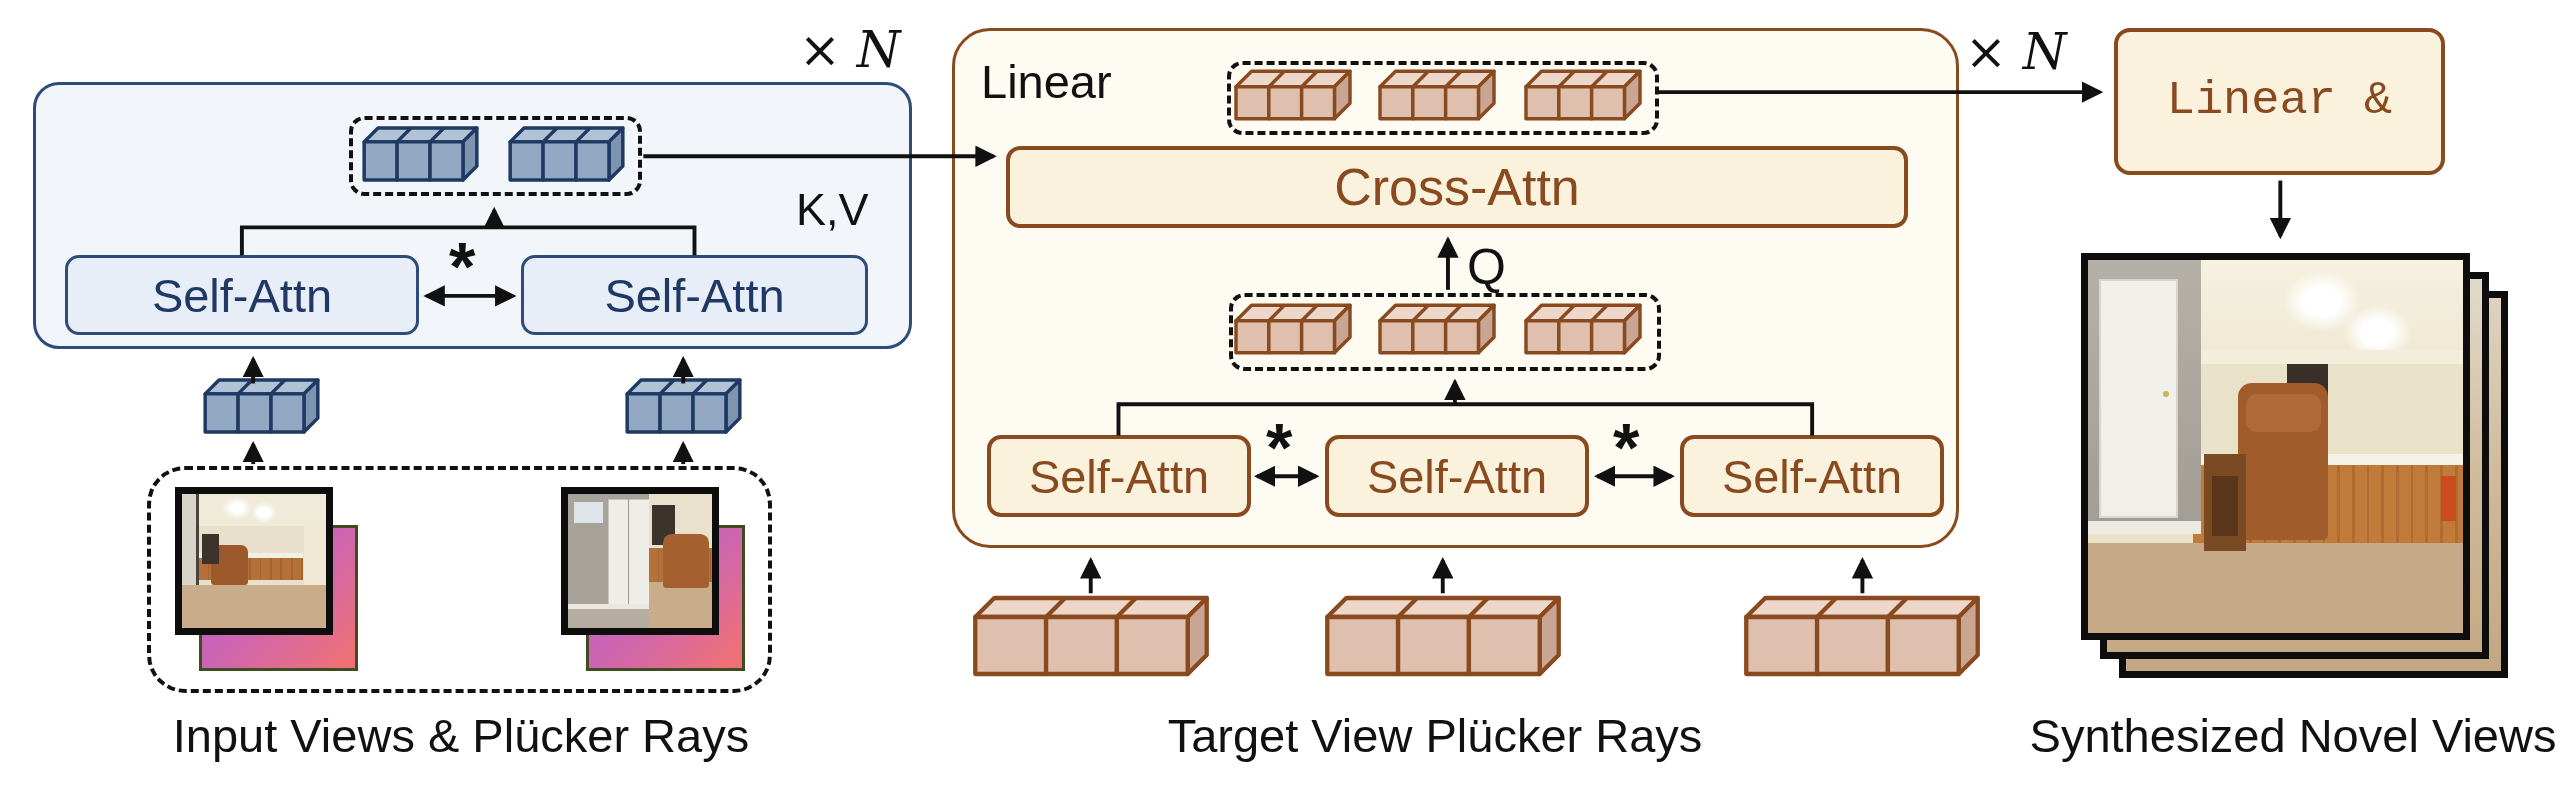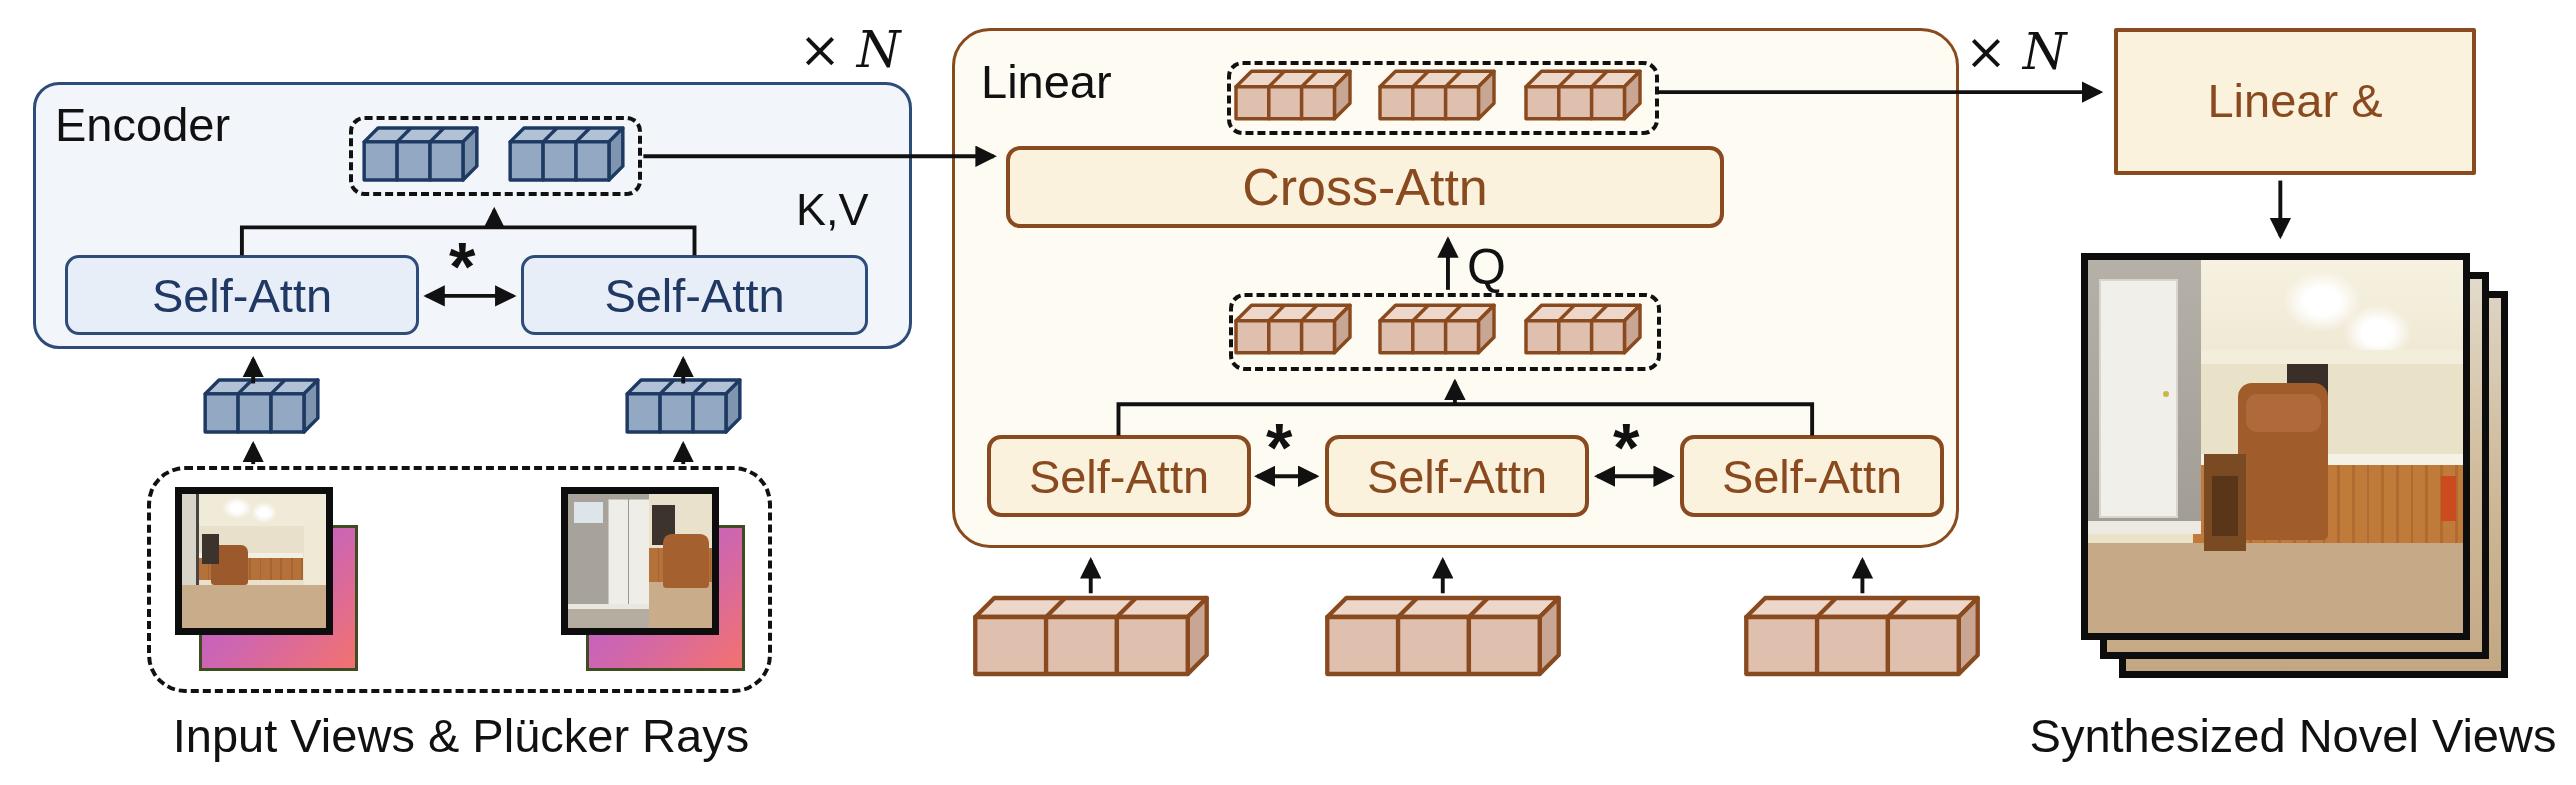--- a/index.html
+++ b/index.html
@@ -56,21 +56,20 @@
 </style>
 </head>
 <body>
 
 <div id="stage">
 
   <div class="abs xn" style="left:799px;top:21px;">× N</div>
 
   <div class="box encoder-shell" style="left:33px;top:82px;width:879px;height:267px;"></div>
 
-  <div class="abs title-label" style="left:55px;top:97px;">Encoder</div>
 
   <div class="box dashedbox" style="left:349px;top:116px;width:293px;height:80px;"></div>
 
   <div class="tokens" style="left:364px;top:128px;">
       <svg width="113" height="52" viewBox="0 0 130 60">
         <polygon points="0,16 16,0 130,0 114,16" fill="#b2c2d6" stroke="#1e3a63" stroke-width="4" stroke-linejoin="round"></polygon>
         <line x1="38" y1="16" x2="54" y2="0" stroke="#1e3a63" stroke-width="4"></line>
         <line x1="76" y1="16" x2="92" y2="0" stroke="#1e3a63" stroke-width="4"></line>
         <polygon points="114,16 130,0 130,44 114,60" fill="#7e94af" stroke="#1e3a63" stroke-width="4" stroke-linejoin="round"></polygon>
         <rect x="0" y="16" width="38" height="44" fill="#93a9c3" stroke="#1e3a63" stroke-width="4" stroke-linejoin="round"></rect>
@@ -196,21 +195,21 @@
         <polygon points="0,18 18,0 132,0 114,18" fill="#edd6ca" stroke="#8a4a1f" stroke-width="4" stroke-linejoin="round"></polygon>
         <line x1="38" y1="18" x2="56" y2="0" stroke="#8a4a1f" stroke-width="4"></line>
         <line x1="76" y1="18" x2="94" y2="0" stroke="#8a4a1f" stroke-width="4"></line>
         <polygon points="114,18 132,0 132,37 114,55" fill="#c9a593" stroke="#8a4a1f" stroke-width="4" stroke-linejoin="round"></polygon>
         <rect x="0" y="18" width="38" height="37" fill="#dfc0ae" stroke="#8a4a1f" stroke-width="4" stroke-linejoin="round"></rect>
         <rect x="38" y="18" width="38" height="37" fill="#dfc0ae" stroke="#8a4a1f" stroke-width="4" stroke-linejoin="round"></rect>
         <rect x="76" y="18" width="38" height="37" fill="#dfc0ae" stroke="#8a4a1f" stroke-width="4" stroke-linejoin="round"></rect>
       </svg>
     </div>
 
-  <div class="box cream-inner" style="left:1006px;top:146px;width:718px;height:82px;font-size:52px;">
+  <div class="box cream-inner" style="left:1006px;top:146px;width:902px;height:82px;font-size:52px;">
     <span>Cross-Attn</span>
   </div>
 
   <div class="abs qlbl" style="left:1467px;top:238px;">Q</div>
 
   <div class="box dashedbox" style="left:1229px;top:293px;width:432px;height:78px;"></div>
   <div class="tokens" style="left:1236px;top:305px;">
       <svg width="114" height="48" viewBox="0 0 132 55">
         <polygon points="0,18 18,0 132,0 114,18" fill="#edd6ca" stroke="#8a4a1f" stroke-width="4" stroke-linejoin="round"></polygon>
         <line x1="38" y1="18" x2="56" y2="0" stroke="#8a4a1f" stroke-width="4"></line>
@@ -284,22 +283,23 @@
         <polygon points="0,22 22,0 268,0 246,22" fill="#edd6ca" stroke="#8a4a1f" stroke-width="5" stroke-linejoin="round"></polygon>
         <line x1="82" y1="22" x2="104" y2="0" stroke="#8a4a1f" stroke-width="5"></line>
         <line x1="164" y1="22" x2="186" y2="0" stroke="#8a4a1f" stroke-width="5"></line>
         <polygon points="246,22 268,0 268,66 246,88" fill="#c9a593" stroke="#8a4a1f" stroke-width="5" stroke-linejoin="round"></polygon>
         <rect x="0" y="22" width="82" height="66" fill="#dfc0ae" stroke="#8a4a1f" stroke-width="5" stroke-linejoin="round"></rect>
         <rect x="82" y="22" width="82" height="66" fill="#dfc0ae" stroke="#8a4a1f" stroke-width="5" stroke-linejoin="round"></rect>
         <rect x="164" y="22" width="82" height="66" fill="#dfc0ae" stroke="#8a4a1f" stroke-width="5" stroke-linejoin="round"></rect>
       </svg>
     </div>
 
-
-  <div class="box cream-inner" style="left:2114px;top:28px;width:362px;height:147px;border-radius:2px;flex-direction:column;line-height:1.2;">
+  <div class="abs caption" style="left:1088px;top:708px;width:694px;">Target View Plücker Rays</div>
+
+  <div class="box cream-inner" style="left:2114px;top:28px;width:331px;height:147px;border-radius:16px;flex-direction:column;line-height:1.2;font-family:Liberation Mono, monospace;">
     <span>Linear &amp;</span>
   </div>
 
   <div class="sheet" style="left:2119px;top:291px;width:375px;height:373px;background:linear-gradient(#ddd3c2 0%,#cdb796 55%,#c3a783 100%);"></div>
   <div class="sheet" style="left:2100px;top:272px;width:375px;height:373px;background:linear-gradient(#e2dac9 0%,#d0ba9a 55%,#c6aa86 100%);"></div>
   <div class="sheet" style="left:2081px;top:253px;width:375px;height:373px;background:#fff;">
     <div class="scene">
       <div style="inset:0;background:#e9e1c8;"></div>
       <div style="left:0;top:0;right:0;height:26%;background:linear-gradient(#f6f1e0,#efe8d4);"></div>
       <div style="left:52%;top:3%;width:78px;height:61px;background:radial-gradient(closest-side,#ffffff 45%,rgba(255,255,255,0));"></div>

